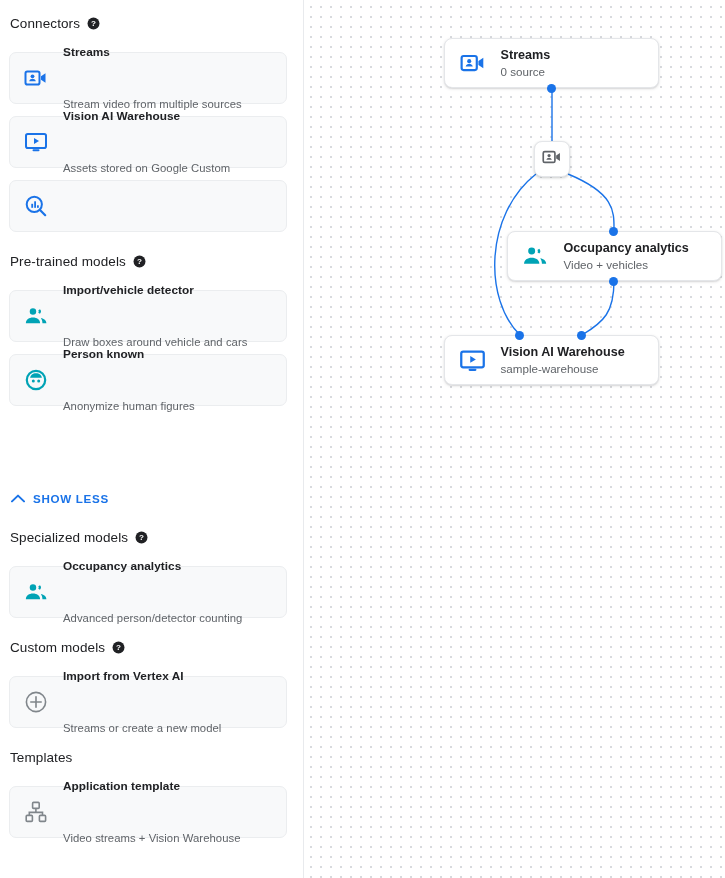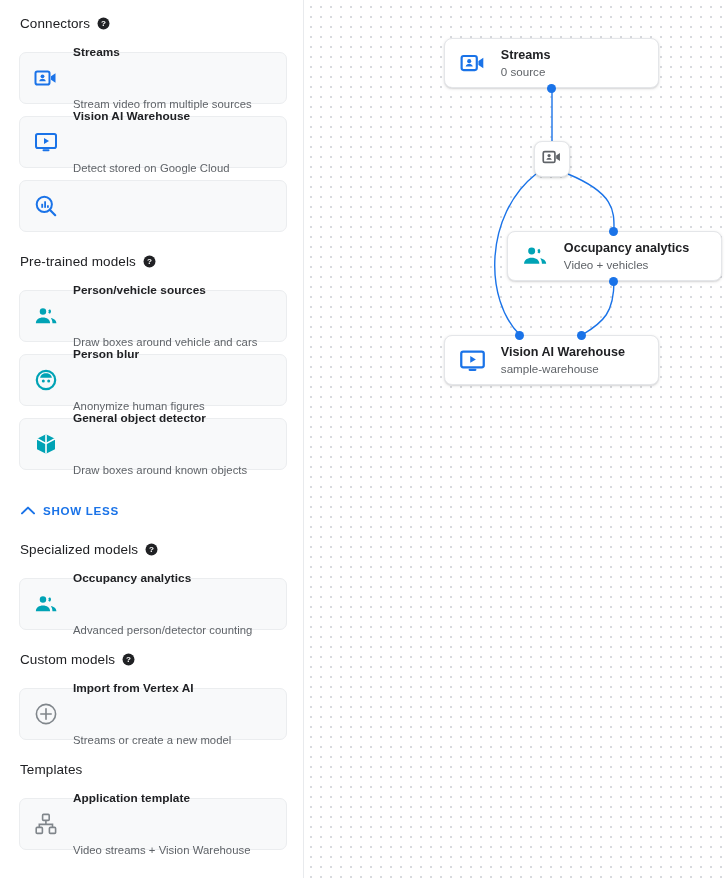--- a/index.html
+++ b/index.html
@@ -9,21 +9,21 @@
     background: #ffffff;
     overflow: hidden;
   }
   #root { position: relative; width: 725px; height: 878px; display: flex; }
 
   
   #sidebar {
     width: 320px; height: 878px;
     background: #ffffff;
     border-right: 1px solid #e8eaed;
-    padding: 0 8px 0 10px;
+    padding: 0 8px 0 0;
     overflow: hidden;
     position: relative;
   }
   .section-header {
     display: flex; align-items: center; gap: 7px;
     padding: 0 0 0 10px;
     height: 22px;
   }
   .section-title {
     font-size: 13.5px; color: #202124; letter-spacing: .1px;
@@ -47,21 +47,21 @@
   .card-icon { width: 26px; height: 26px; flex: 0 0 26px; display: flex; align-items: center; justify-content: center; }
   .card-icon svg { display: block; }
   .card-text { display: flex; flex-direction: column; gap: 1px; min-width: 0; }
   .card-title { font-size: 11.8px; font-weight: bold; color: #202124; line-height: 14px; letter-spacing: .05px; }
   .card-sub { font-size: 11.3px; color: #5f6368; line-height: 14px; letter-spacing: .05px; margin-top: 37px; }
 
   .show-less {
     display: flex; align-items: center; gap: 8px;
     padding-left: 11px; height: 20px;
     color: #1a73e8; font-size: 11.6px; font-weight: bold;
-    letter-spacing: .7px; cursor: pointer;
+    letter-spacing: .7px; cursor: pointer; margin-top: 40px;
   }
   .show-less svg { display: block; }
 
   .spacer-18 { height: 18px; }
   .spacer-12 { height: 12px; }
 
   
   #canvas {
     position: relative;
     width: 445px; height: 878px;
@@ -148,21 +148,21 @@
     <div class="card">
       <span class="card-icon">
         <svg width="24" height="24" viewBox="0 0 24 24" fill="none">
           <rect x="2" y="4" width="20" height="14" rx="1.8" stroke="#1a73e8" stroke-width="2"></rect>
           <path d="M10 8l5 3-5 3z" fill="#1a73e8"></path>
           <rect x="8.5" y="19.3" width="7" height="2" rx="1" fill="#1a73e8"></rect>
         </svg>
       </span>
       <span class="card-text">
         <span class="card-title">Vision AI Warehouse</span>
-        <span class="card-sub">Detect stored on Google Cloud</span>
+        <span class="card-sub">Assets stored on Google Custom</span>
       </span>
     </div>
     <div class="spacer-12"></div>
 
     <div class="card">
       <span class="card-icon">
         <svg width="24" height="24" viewBox="0 0 24 24" fill="none">
           <circle cx="10.3" cy="10.3" r="7.6" stroke="#1a73e8" stroke-width="2"></circle>
           <rect x="7.3" y="9.8" width="1.8" height="4" fill="#1a73e8"></rect>
           <rect x="10.2" y="7.3" width="1.8" height="6.5" fill="#1a73e8"></rect>
@@ -187,55 +187,42 @@
     <div class="card">
       <span class="card-icon">
         <svg width="25" height="25" viewBox="0 0 24 24" fill="none">
           <circle cx="8.6" cy="7.2" r="3.1" fill="#00a3b5"></circle>
           <path d="M1.8 18.4c0-3.4 3-5.4 6.8-5.4s6.8 2 6.8 5.4z" fill="#00a3b5"></path>
           <path d="M15.3 5.1a3.1 3.1 0 010 4.3l-1.6-1.1a1.5 1.5 0 000-2.1z" fill="#00a3b5"></path>
           <path d="M16.2 13.5c3 .5 5.3 2.3 5.3 4.9h-3.8c0-1.9-.6-3.5-1.5-4.9z" fill="#00a3b5"></path>
         </svg>
       </span>
       <span class="card-text">
-        <span class="card-title">Person/vehicle sources</span>
+        <span class="card-title">Import/vehicle detector</span>
         <span class="card-sub">Draw boxes around vehicle and cars</span>
       </span>
     </div>
     <div class="spacer-12"></div>
 
     <div class="card">
       <span class="card-icon">
         <svg width="24" height="24" viewBox="0 0 24 24" fill="none">
           <circle cx="12" cy="12" r="9.2" stroke="#00a3b5" stroke-width="2.2"></circle>
           <path d="M12 5.2c-3.3 0-5.6 2.1-5.9 4.6h11.8C17.6 7.3 15.3 5.2 12 5.2z" fill="#00a3b5"></path>
           <circle cx="9.3" cy="13" r="1.5" fill="#00a3b5"></circle>
           <circle cx="14.7" cy="13" r="1.5" fill="#00a3b5"></circle>
         </svg>
       </span>
       <span class="card-text">
-        <span class="card-title">Person blur</span>
+        <span class="card-title">Person known</span>
         <span class="card-sub">Anonymize human figures</span>
       </span>
     </div>
     <div class="spacer-12"></div>
 
-    <div class="card">
-      <span class="card-icon">
-        <svg width="24" height="24" viewBox="0 0 24 24" fill="none">
-          <path d="M12 2.2l9 4.6v10.4l-9 4.6-9-4.6V6.8z" fill="#00a3b5"></path>
-          <path d="M12 2.2v19.6" stroke="#ffffff" stroke-width="1.6"></path>
-          <path d="M12 11.6L3 6.8M12 11.6l9-4.8" stroke="#ffffff" stroke-width="1.6"></path>
-        </svg>
-      </span>
-      <span class="card-text">
-        <span class="card-title">General object detector</span>
-        <span class="card-sub">Draw boxes around known objects</span>
-      </span>
-    </div>
     <div class="spacer-12"></div>
 
 
     <div class="spacer-18"></div>
     <div class="show-less">
       <span>
         <svg width="14" height="9" viewBox="0 0 14 9">
             <path d="M1 7.4L7 1.6l6 5.8" stroke="#1a73e8" stroke-width="2" fill="none" stroke-linecap="round" stroke-linejoin="round"></path>
           </svg>
       </span>

